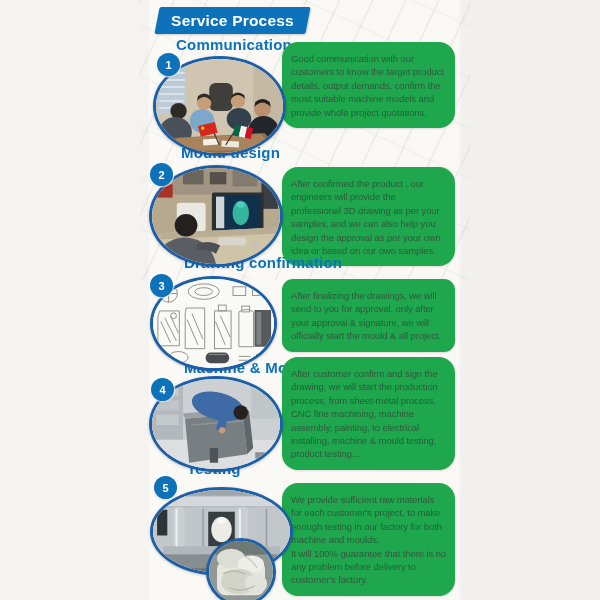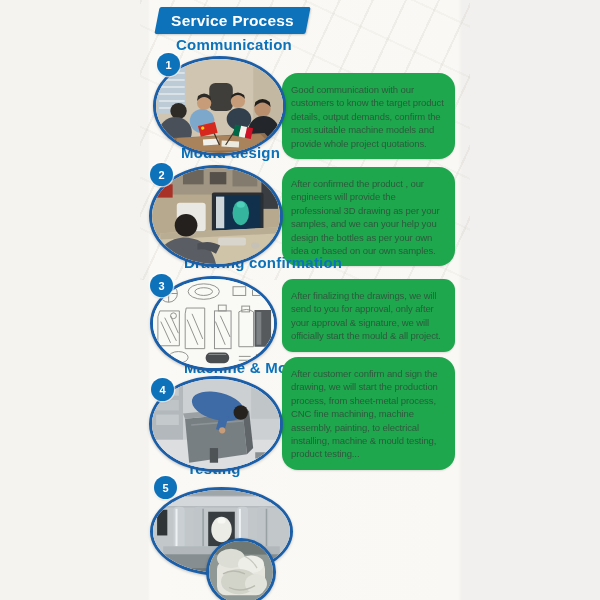--- a/index.html
+++ b/index.html
@@ -72,21 +72,21 @@
         <rect x="42" y="65" width="17" height="11" fill="#d7281d"></rect>
         <circle cx="46" cy="68" r="1.6" fill="#ffd600"></circle>
       </g>
       <g transform="rotate(12 84 72)">
         <rect x="76" y="67" width="6" height="11" fill="#006847"></rect>
         <rect x="82" y="67" width="6" height="11" fill="#f4f2ec"></rect>
         <rect x="88" y="67" width="6" height="11" fill="#ce1126"></rect>
       </g>
     </svg>
   </div>
-  <div class="bubble" style="top:73px;">Good communication with our customers to know the target product details, output demands, confirm the most suitable machine models and provide whole project quotations.</div>
+  <div class="bubble" style="top:42px;">Good communication with our customers to know the target product details, output demands, confirm the most suitable machine models and provide whole project quotations.</div>
 
   <div class="step-title" style="left:181px;top:144px;">Mould design</div>
   <div class="badge" style="left:150px;top:163px;">2</div>
   <div class="photo" style="left:149px;top:165px;width:128px;height:96px;">
     <svg viewBox="0 0 124 94" preserveAspectRatio="none">
       <rect x="0" y="0" width="124" height="94" fill="#b7a98e"></rect>
       <rect x="0" y="0" width="124" height="26" fill="#a09582"></rect>
       <rect x="30" y="2" width="20" height="14" fill="#6b655c"></rect>
       <rect x="56" y="4" width="16" height="12" fill="#55504a"></rect>
       <rect x="78" y="2" width="24" height="16" fill="#837b6e"></rect>
@@ -101,21 +101,21 @@
       <ellipse cx="86" cy="36" rx="4" ry="3" fill="#4fd0ba"></ellipse>
       <polygon points="8,64 124,58 124,94 0,94" fill="#cfc3a8"></polygon>
       <polygon points="8,64 124,58 124,64 8,70" fill="#b9ad93"></polygon>
       <rect x="64" y="68" width="27" height="8" rx="2" fill="#d8d5cc"></rect>
       <ellipse cx="100" cy="76" rx="4" ry="3" fill="#c5c1b6"></ellipse>
       <circle cx="33" cy="56" r="11" fill="#23201d"></circle>
       <path d="M2 94 Q8 70 30 68 Q56 68 62 94 Z" fill="#5a5d63"></path>
       <path d="M44 74 Q56 70 66 76 L62 84 Q52 78 44 80 Z" fill="#4c4f55"></path>
     </svg>
   </div>
-  <div class="bubble" style="top:167px;">After confirmed the product , our engineers will provide the professional 3D drawing as per your samples, and we can your help you design the bottles as per your own idea or based on our own samples.</div>
+  <div class="bubble" style="top:167px;">After confirmed the product , our engineers will provide the professional 3D drawing as per your samples, and we can also help you design the approval as per your own idea or based on our own samples.</div>
 
   <div class="step-title" style="left:184px;top:254px;">Drawing confirmation</div>
   <div class="badge" style="left:150px;top:274px;">3</div>
   <div class="photo" style="left:150px;top:276px;width:121px;height:89px;">
     <svg viewBox="0 0 124 92" preserveAspectRatio="none">
       <rect x="0" y="0" width="124" height="92" fill="#f9f9f6"></rect>
       <g fill="none" stroke="#8f8f8c" stroke-width="1">
         <circle cx="16" cy="15" r="9"></circle>
           <line x1="7" y1="15" x2="25" y2="15"></line>
           <line x1="16" y1="6" x2="16" y2="24"></line>
@@ -210,14 +210,16 @@
       <rect x="8" y="20" width="48" height="36" rx="9" fill="#e6e6df"></rect>
       <ellipse cx="22" cy="18" rx="14" ry="10" fill="#dcddd4"></ellipse>
       <ellipse cx="42" cy="24" rx="13" ry="9" fill="#eeeee8"></ellipse>
       <ellipse cx="30" cy="42" rx="18" ry="13" fill="#d2d3c9"></ellipse>
       <ellipse cx="47" cy="44" rx="11" ry="10" fill="#e2e3db"></ellipse>
       <path d="M14 34 q10 -6 22 0" stroke="#b9bab0" fill="none" stroke-width="1.4"></path>
       <path d="M20 48 q12 6 26 -2" stroke="#b9bab0" fill="none" stroke-width="1.4"></path>
       <path d="M36 16 q8 4 12 12" stroke="#c6c7bd" fill="none" stroke-width="1.2"></path>
     </svg>
   </div>
+  <div class="bubble" style="top:483px;">We provide sufficient raw materials for each customer's project, to make enough testing in our factory for both machine and moulds.
+It will 100% guarantee that there is no any problem before delivery to customer's factory.</div>
 
 </div>
 
 </body></html>

